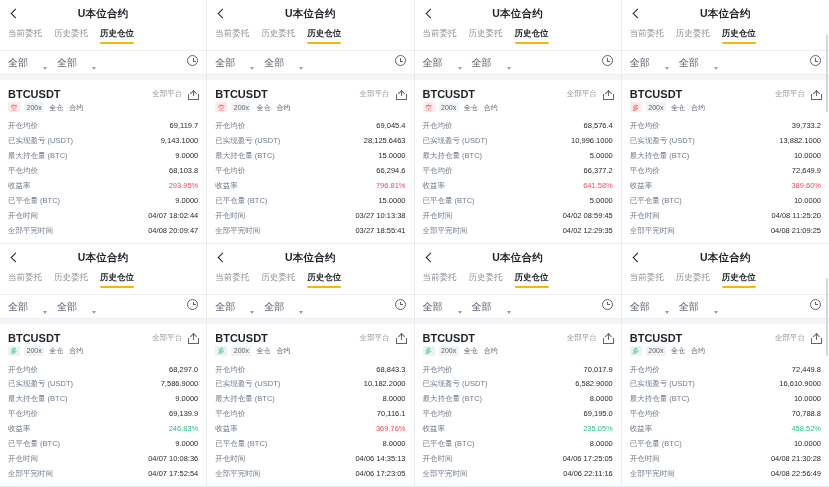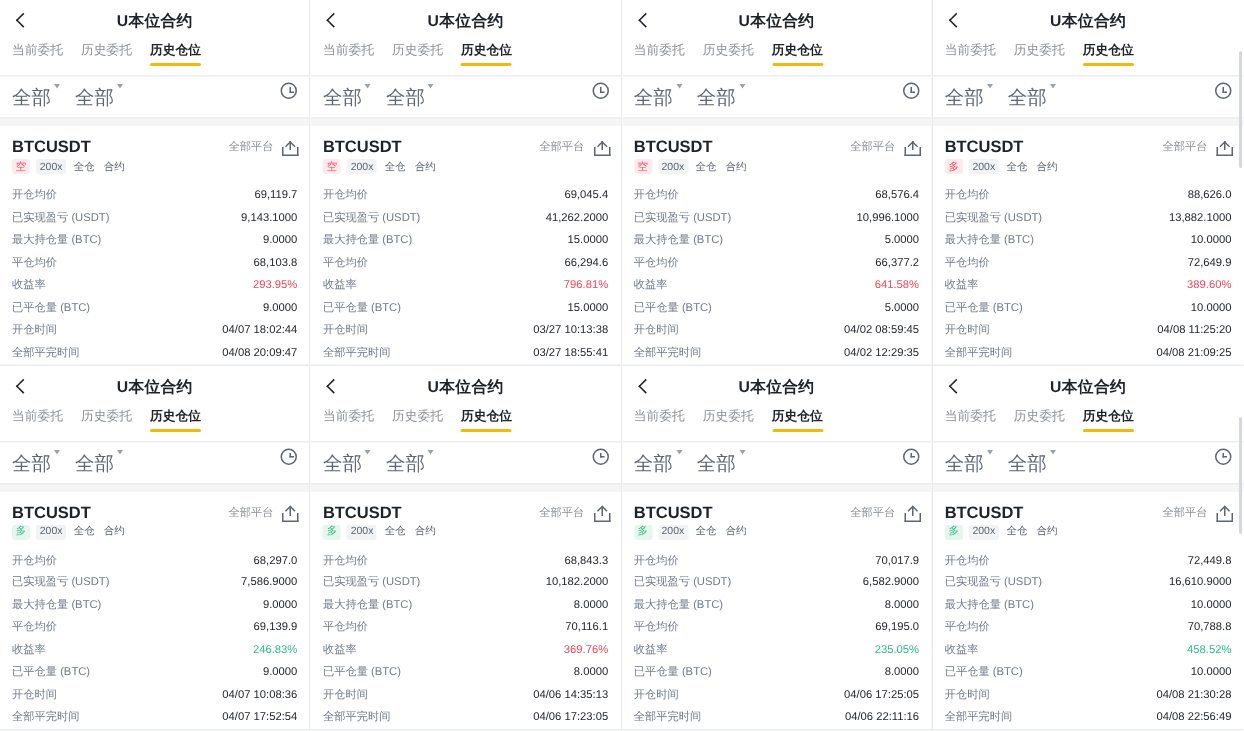--- a/index.html
+++ b/index.html
@@ -103,25 +103,25 @@
 
   
   .filters {
     display: flex;
     align-items: center;
     padding: 5px 8px 4px 8px;
     gap: 10px;
     position: relative;
   }
   .filter {
-    font-size: 13px;
+    font-size: 10px;
     color: #5e6673;
     display: flex;
-    align-items: flex-start;
-    gap: 2px;
+    align-items: flex-end;
+    gap: 15px;
     white-space: nowrap;
   }
   .caret {
     width: 0;
     height: 0;
     border-left: 2.5px solid transparent;
     border-right: 2.5px solid transparent;
     border-top: 3px solid #9aa1a9;
     display: inline-block;
   }
@@ -400,21 +400,21 @@
         <span class="badge-plain">全仓</span>
         <span class="badge-plain">合约</span>
       </div>
       <div class="rows">
         <div class="row">
           <span class="k">开仓均价</span>
           <span class="v">69,045.4</span>
         </div>
         <div class="row">
           <span class="k">已实现盈亏 (USDT)</span>
-          <span class="v">41,262.2000</span>
+          <span class="v">28,125.6463</span>
         </div>
         <div class="row">
           <span class="k">最大持仓量 (BTC)</span>
           <span class="v">15.0000</span>
         </div>
         <div class="row">
           <span class="k">平仓均价</span>
           <span class="v">66,294.6</span>
         </div>
         <div class="row">
@@ -540,21 +540,21 @@
       </div>
       <div class="badges">
         <span class="badge-short">多</span>
         <span class="badge-lev">200x</span>
         <span class="badge-plain">全仓</span>
         <span class="badge-plain">合约</span>
       </div>
       <div class="rows">
         <div class="row">
           <span class="k">开仓均价</span>
-          <span class="v">88,626.0</span>
+          <span class="v">39,733.2</span>
         </div>
         <div class="row">
           <span class="k">已实现盈亏 (USDT)</span>
           <span class="v">13,882.1000</span>
         </div>
         <div class="row">
           <span class="k">最大持仓量 (BTC)</span>
           <span class="v">10.0000</span>
         </div>
         <div class="row">

